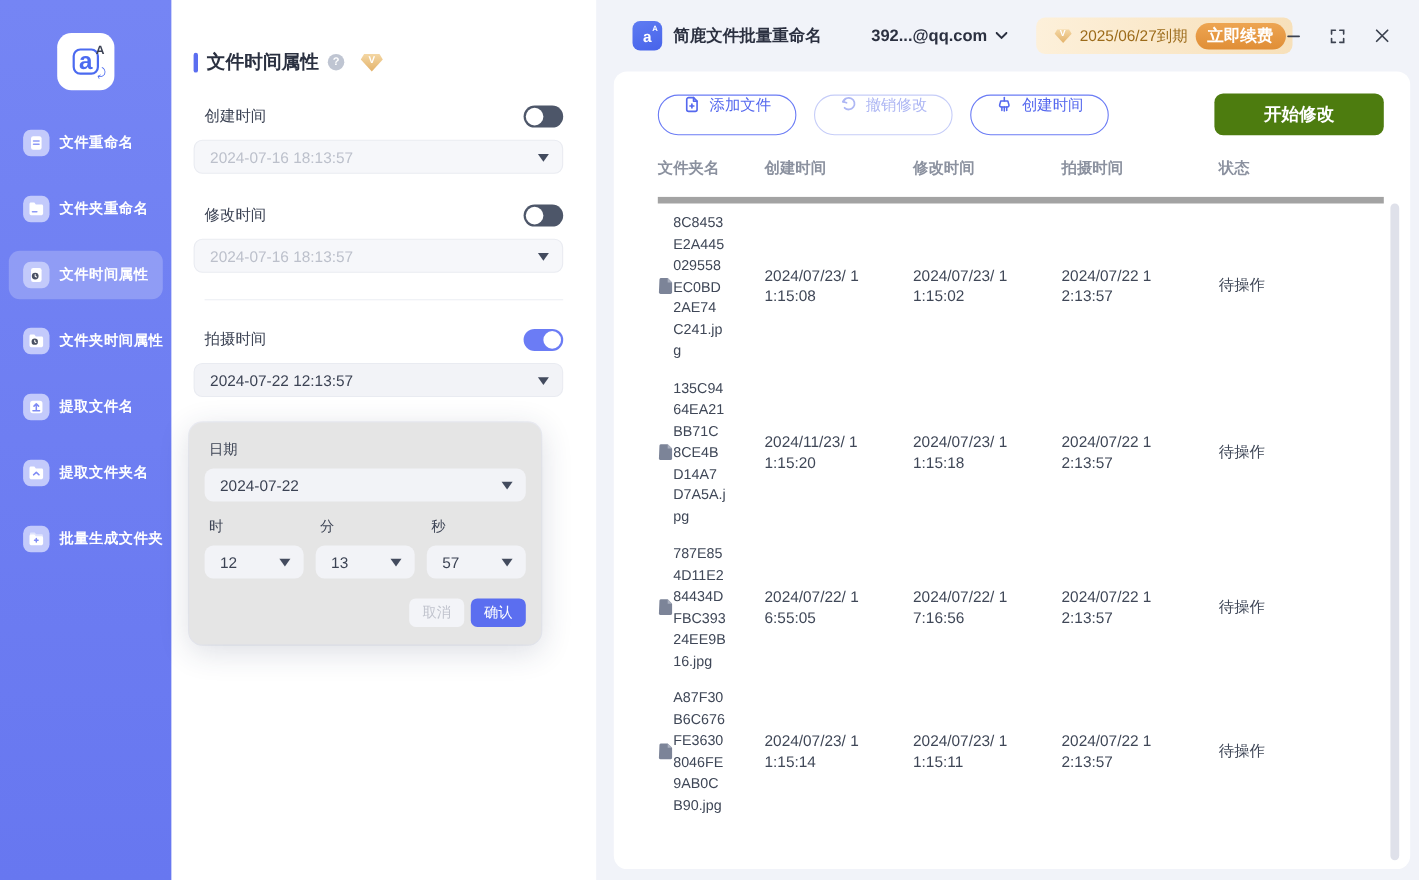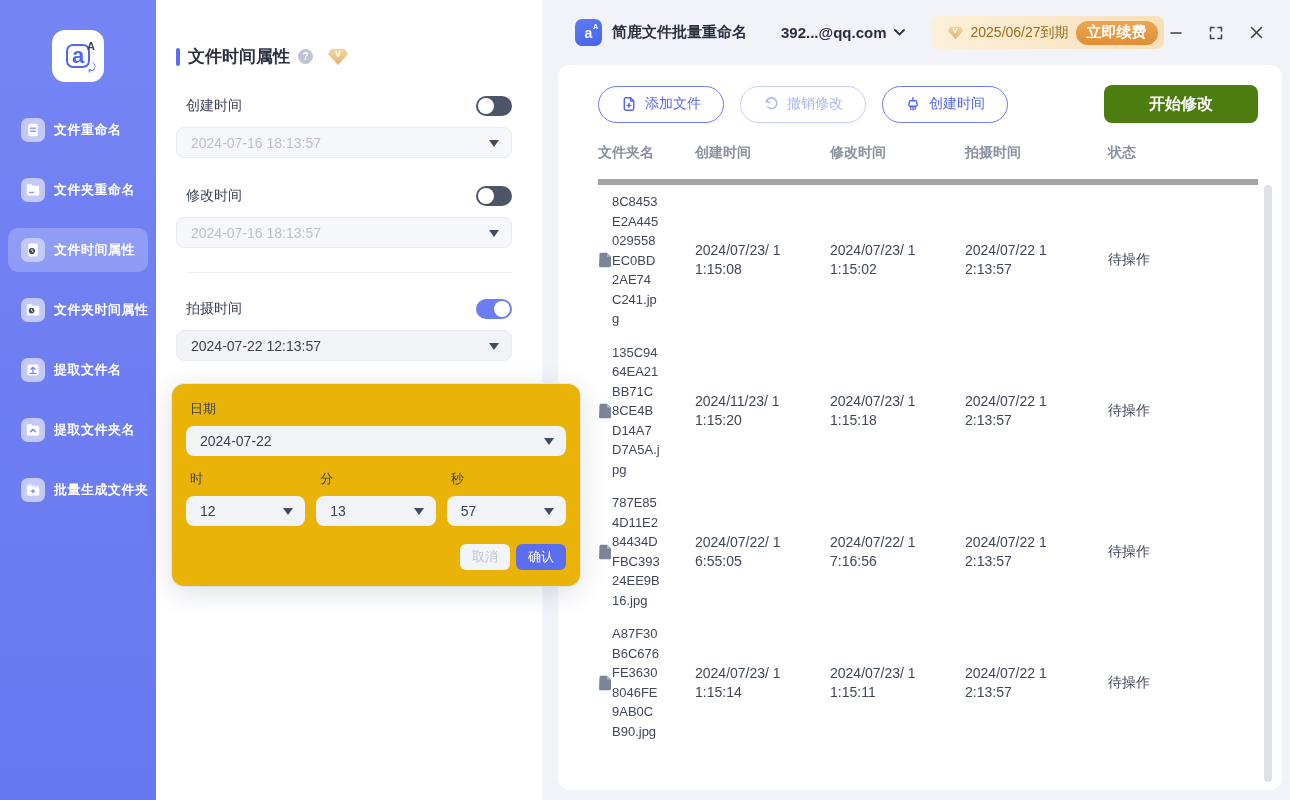--- a/index.html
+++ b/index.html
@@ -45,55 +45,55 @@
 
   .select { height:31px; border-radius:8px; background:#f6f7fa; border:1px solid #e9ebf1; display:flex;
     align-items:center; padding:0 14px; position:relative; margin-top:11px; cursor:pointer; }
   .select .val { font-size:14px; color:#3c4354; }
   .select.disabled .val { color:#bcc0cb; }
   .select .tri { position:absolute; right:12px; top:50%; margin-top:-3px;
     border-left:5.5px solid transparent; border-right:5.5px solid transparent; border-top:7px solid #434b5e; }
   .divider { height:1px; background:#edeff4; margin:24px 0 22px 10px; }
 
   
-  .popup { position:absolute; left:16px; top:384px; width:408px; background:#eab308; border-radius:12px;
+  .popup { position:absolute; left:16px; top:384px; width:320px; background:#e5e5e5; border-radius:12px;
     box-shadow:0 6px 28px rgba(40,50,90,.16), 0 0 0 1px #f0f1f6; padding:16px 14px 16px; z-index:5; }
   .popup .plabel { font-size:13px; color:#3c4354; padding-left:4px; }
   .popup .select { margin-top:8px; background:#f2f3f7; border:none; height:30px; }
   .hms { display:grid; grid-template-columns:1fr 1fr 1fr; gap:11px; margin-top:14px; }
   .popup-btns { display:flex; justify-content:flex-end; gap:6px; margin-top:18px; }
   .btn-cancel { width:50px; height:26px; border-radius:6px; background:#f3f4f8; color:#c0c3cd; font-size:13px;
     border:none; cursor:pointer; }
   .btn-confirm { width:50px; height:26px; border-radius:6px; background:#5b6ef0; color:#fff; font-size:13px;
     border:none; cursor:pointer; }
 
   
   .right { position:absolute; left:542px; top:0; width:748px; height:800px; background:#f1f3f9; }
   .r-header { height:65px; display:flex; align-items:center; padding-left:33px; position:relative; }
   .app-ic { width:27px; height:27px; border-radius:7px; background:linear-gradient(160deg,#5f7cf2,#4763ea);
     display:flex; align-items:center; justify-content:center; position:relative; }
   .app-ic .a { color:#fff; font-weight:bold; font-size:14px; line-height:1; }
   .app-ic .A { position:absolute; right:4px; top:4px; color:#fff; font-size:7px; font-weight:bold; }
   .r-title { font-size:15px; font-weight:bold; color:#2b3040; margin-left:10px; }
-  .account { display:flex; align-items:center; gap:7px; margin-left:34px; cursor:pointer; }
+  .account { display:flex; align-items:center; gap:7px; margin-left:45px; cursor:pointer; }
   .account .mail { font-size:15px; font-weight:bold; color:#2b3040; }
   .expire-badge { margin-left:26px; height:33px; border-radius:8px; display:flex; align-items:center;
     background:linear-gradient(90deg,#fdf0da,#f7e0ba); padding:0 6px 0 10px; gap:7px; }
   .expire-text { font-size:14px; color:#9c6b1a; }
   .renew-btn { height:24px; border-radius:13px; background:linear-gradient(180deg,#eda552,#e08e36);
     color:#fff; font-size:15px; font-weight:bold; border:none; padding:0 11px; cursor:pointer; }
   .win-controls { position:absolute; right:26px; top:0; height:65px; display:flex; align-items:center; gap:24px; }
   .win-btn { width:16px; height:16px; display:flex; align-items:center; justify-content:center; cursor:pointer; }
 
   
   .card { position:absolute; left:16px; top:65px; width:724px; height:725px; background:#fff; border-radius:12px;
     overflow:hidden; padding:20px 24px 0 40px; }
   .toolbar { display:flex; align-items:center; gap:16px; }
   .pill { height:37px; border-radius:19px; background:#fff; border:1px solid #6b7cf5; color:#5568ee;
-    font-size:14px; display:flex; align-items:center; gap:8px; padding:0 22px; cursor:pointer; }
+    font-size:14px; display:flex; align-items:flex-start; gap:8px; padding:0 22px; cursor:pointer; }
   .pill.disabled { border-color:#c6cdf8; color:#aeb7f4; cursor:default; }
   .start-btn { margin-left:auto; width:154px; height:38px; border-radius:8px; background:#4d7c0f; color:#fff;
     font-size:16px; font-weight:bold; border:none; cursor:pointer; }
 
   .grid-head { display:grid; grid-template-columns:97px 135px 135px 143px 1fr; align-items:center;
     height:58px; margin-top:4px; border-bottom:6px solid #a3a3a3; }
   .grid-head .h { font-size:14px; font-weight:bold; color:#8b919f; }
   .trow { display:grid; grid-template-columns:97px 135px 135px 143px 1fr; align-items:center; padding:7px 0; }
   .name-cell { display:flex; align-items:center; gap:0; }
   .doc-ic { flex:0 0 auto; }

